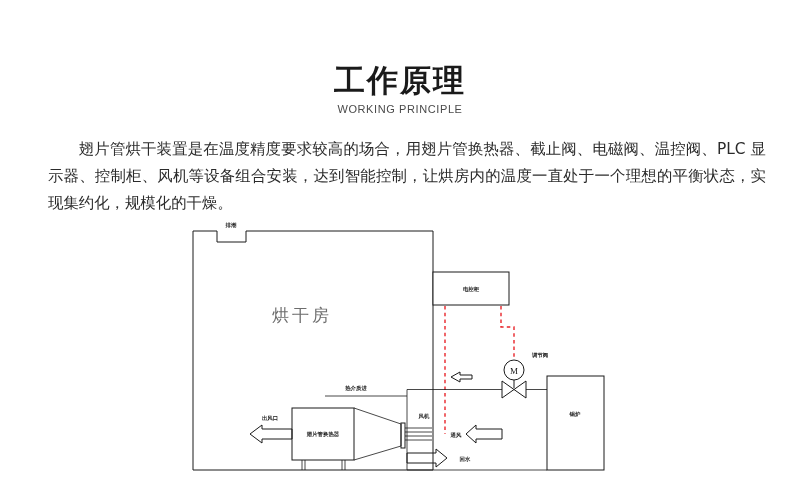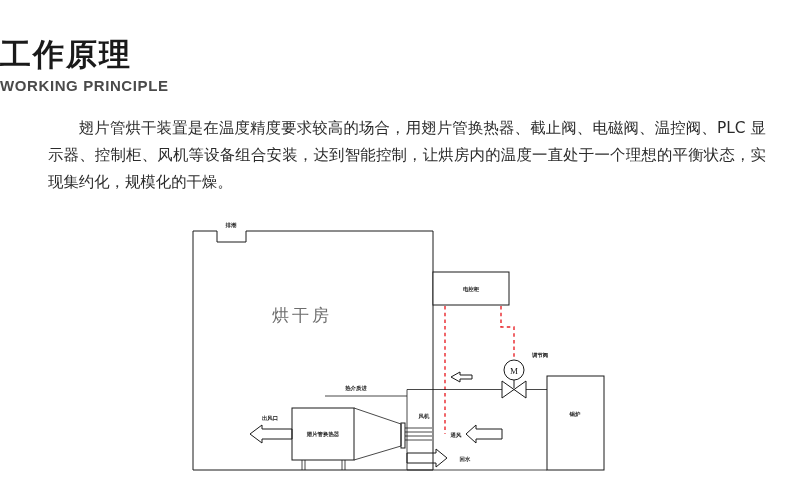--- a/index.html
+++ b/index.html
@@ -11,37 +11,37 @@
     height: 497px;
     background: #ffffff;
     font-family: "Liberation Sans", "DejaVu Sans", sans-serif;
     color: #231f20;
     overflow: hidden;
     position: relative;
   }
 
   
   .header {
-    text-align: left;
-    padding-top: 38px;
+    text-align: center;
+    padding-top: 64px;
   }
   .header-title {
     font-size: 31px;
     font-weight: bold;
     letter-spacing: 2px;
     color: #1a1a1a;
     line-height: 1.1;
     margin: 0;
   }
   .header-subtitle {
-    font-size: 15px;
+    font-size: 11px;
     letter-spacing: 0.6px;
     color: #4a4a4a;
     margin-top: 5px;
-    font-weight: bold;
+    font-weight: normal;
   }
 
   
   .intro {
     margin: 21px 34px 0 48px;
     font-size: 15.4px;
     line-height: 27px;
     color: #2b2b2b;
     text-align: justify;
     text-indent: 2em;

